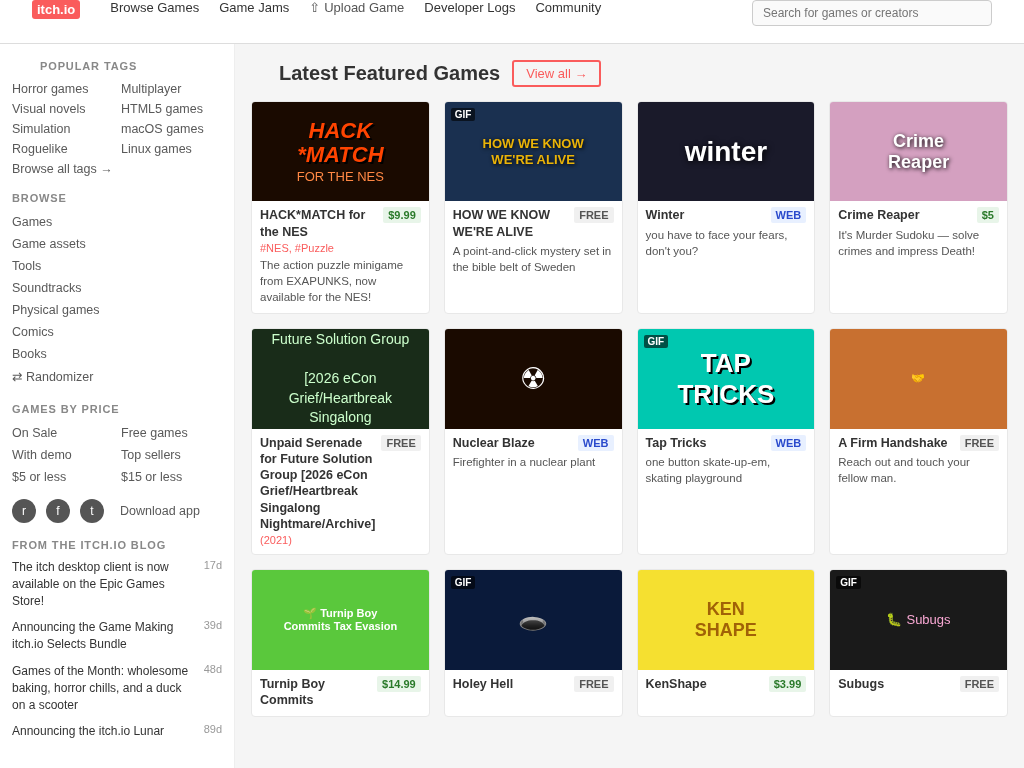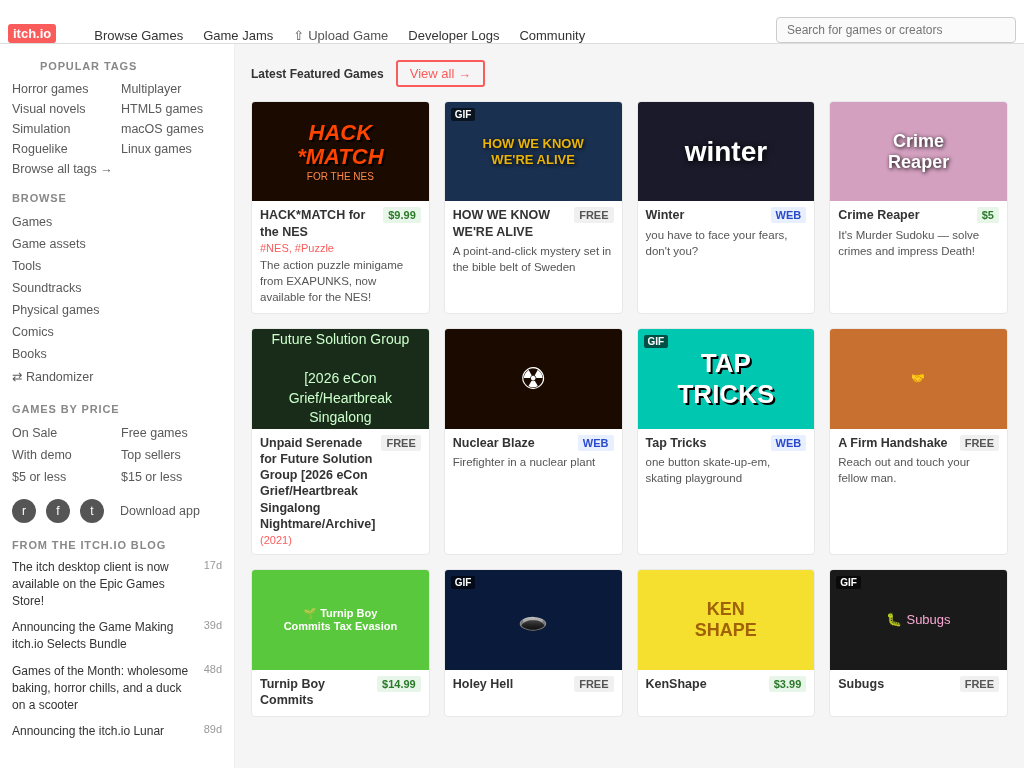--- a/index.html
+++ b/index.html
@@ -3,27 +3,27 @@
   <meta charset="utf-8">
   <style>
     * { box-sizing: border-box; margin: 0; padding: 0; }
     body { font-family: -apple-system, BlinkMacSystemFont, 'Segoe UI', sans-serif; font-size: 13px; background: #f5f5f5; color: #333; }
 
     
     .header {
       background: #fff;
       border-bottom: 1px solid #ddd;
       display: flex;
-      align-items: flex-end;
-      padding: 0 8px;
+      align-items: flex-start;
+      padding: 0 32px;
       height: 44px;
       position: fixed;
       top: 0; left: 0; right: 0;
       z-index: 100;
-      gap: 20px;
+      gap: 12px;
     }
     .logo {
       display: flex; align-items: center; gap: 6px;
       font-weight: bold; font-size: 16px; color: #fa5c5c;
       text-decoration: none;
       margin-right: 8px;
     }
     .logo-box {
       background: #fa5c5c;
       color: #fff;
@@ -164,21 +164,21 @@
     
     .main-content {
       flex: 1;
       padding: 16px;
       overflow-x: hidden;
     }
     .section-header {
       display: flex; align-items: center; gap: 12px; margin-bottom: 14px;
     }
     .section-title {
-      font-size: 12px; font-weight: 600; color: #333;
+      font-size: 20px; font-weight: 600; color: #333; margin-left: 28px;
     }
     .view-all-btn {
       background: transparent;
       border: 2px solid #fa5c5c;
       color: #fa5c5c;
       border-radius: 3px;
       padding: 4px 12px;
       font-size: 13px;
       cursor: pointer;
       display: flex; align-items: center; gap: 4px;
@@ -251,21 +251,21 @@
     }
 
     
     .hackmatch-text {
       font-size: 22px; font-weight: 900; color: #ff4400;
       text-shadow: 2px 2px 0 #000;
       text-align: center; line-height: 1.1;
       font-style: italic;
     }
     .hackmatch-sub {
-      font-size: 10px; color: #ff8844; margin-top: 2px; text-align: center;
+      font-size: 13px; color: #ff8844; margin-top: 2px; text-align: center;
     }
     .howweknow-text {
       font-size: 13px; font-weight: 900; color: #eab308;
       text-shadow: 1px 1px 4px #000;
       text-align: center; line-height: 1.2;
     }
     .winter-text {
       font-size: 28px; font-weight: 700; color: #fff;
       text-shadow: 1px 1px 6px #000;
     }

